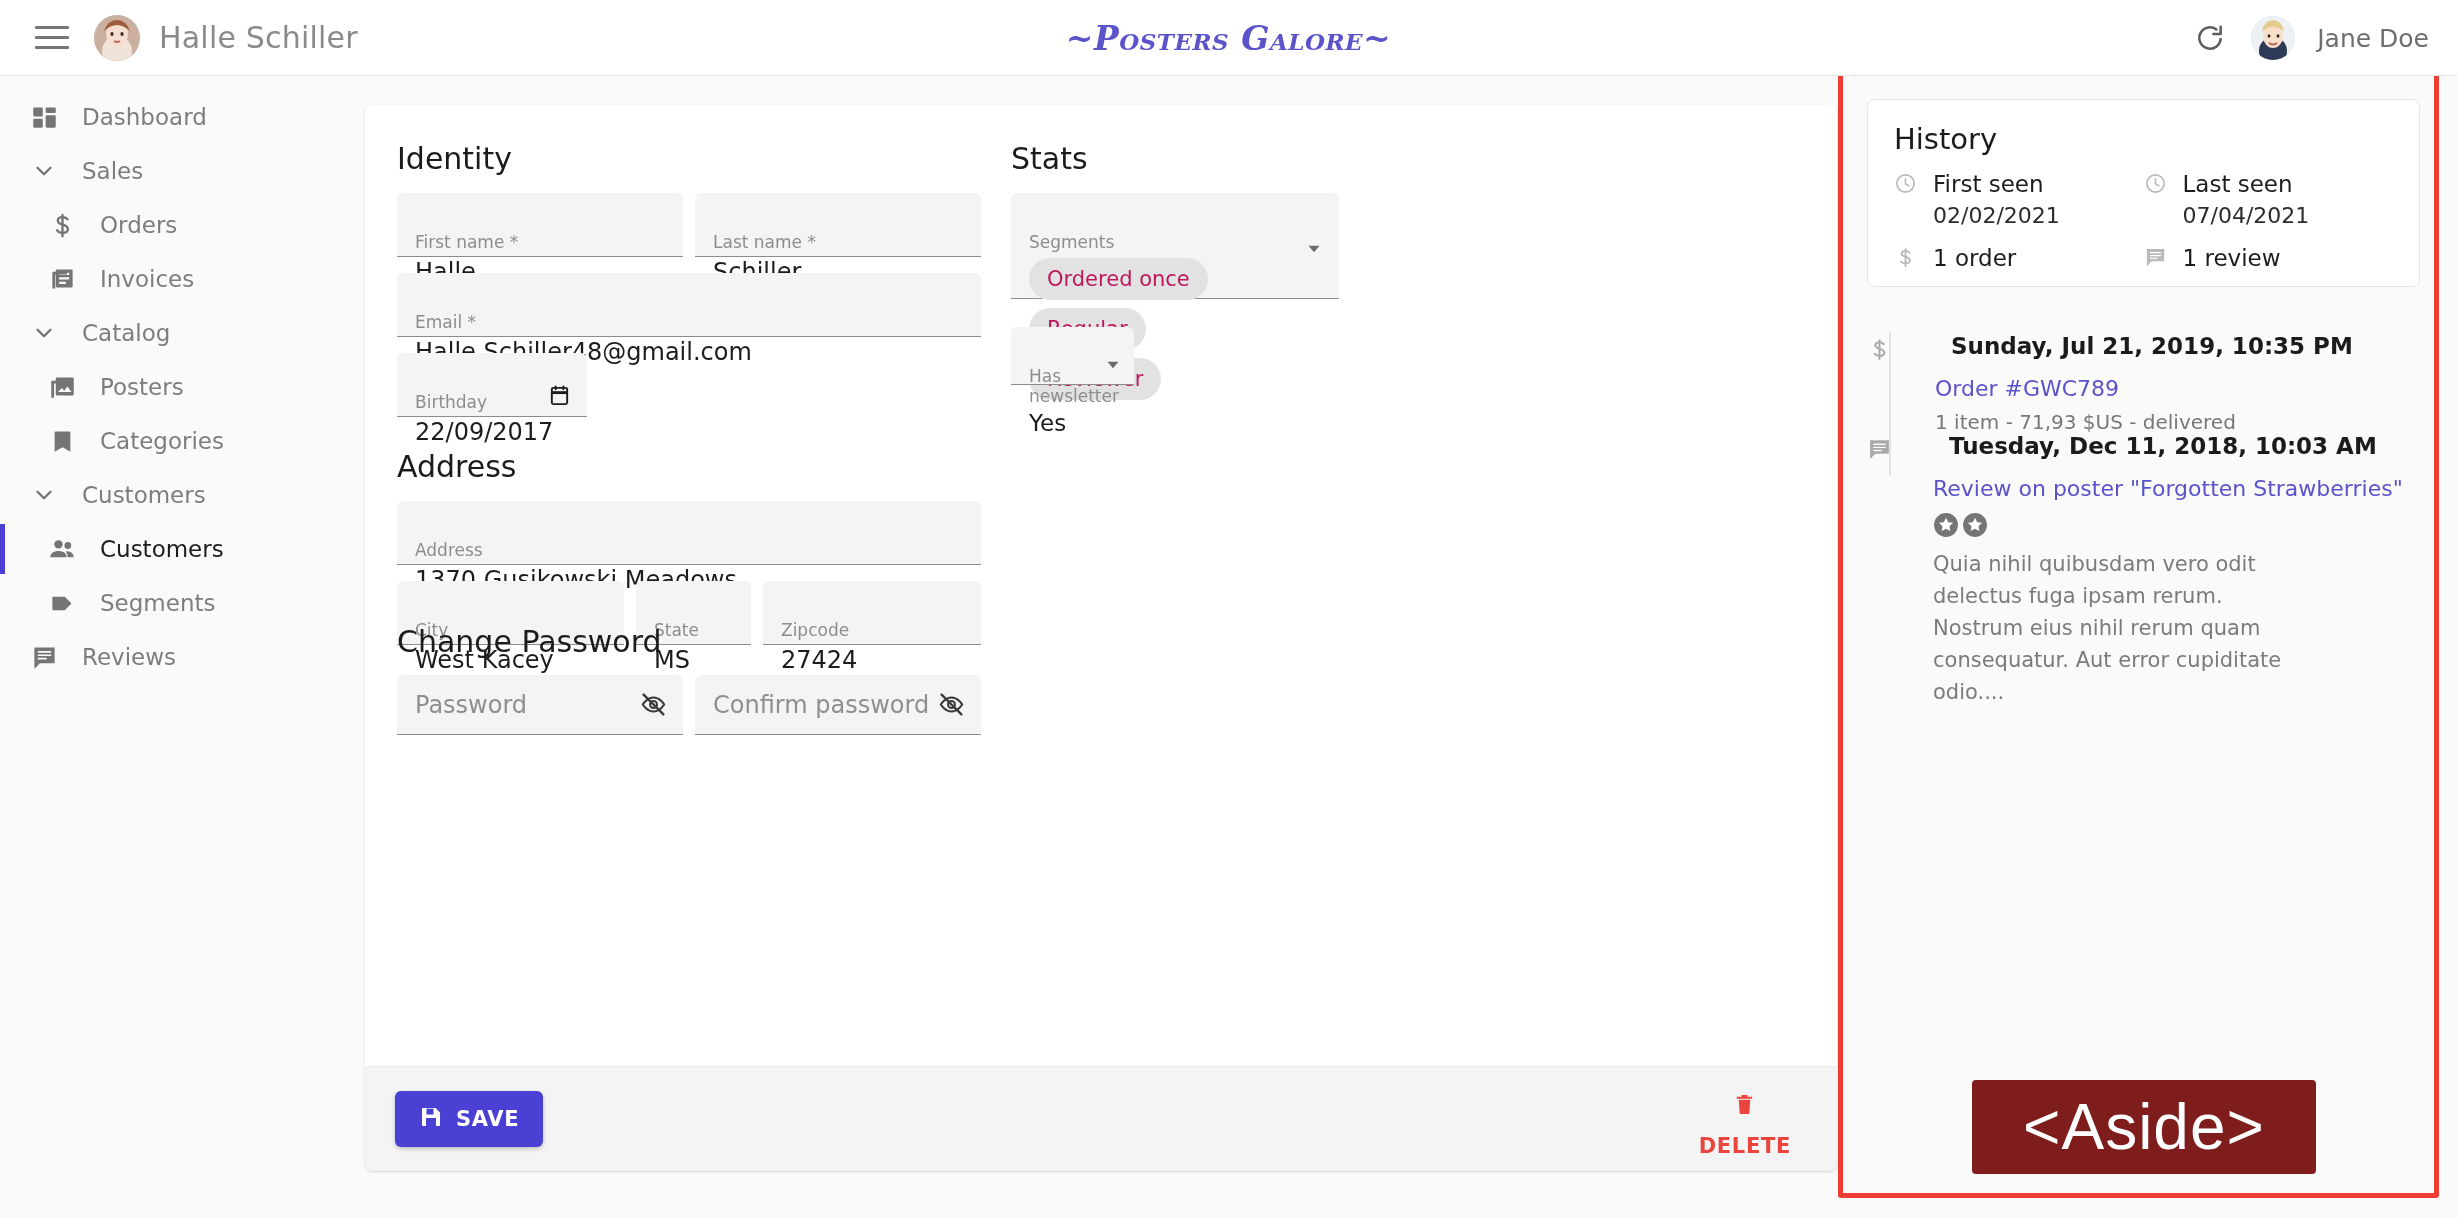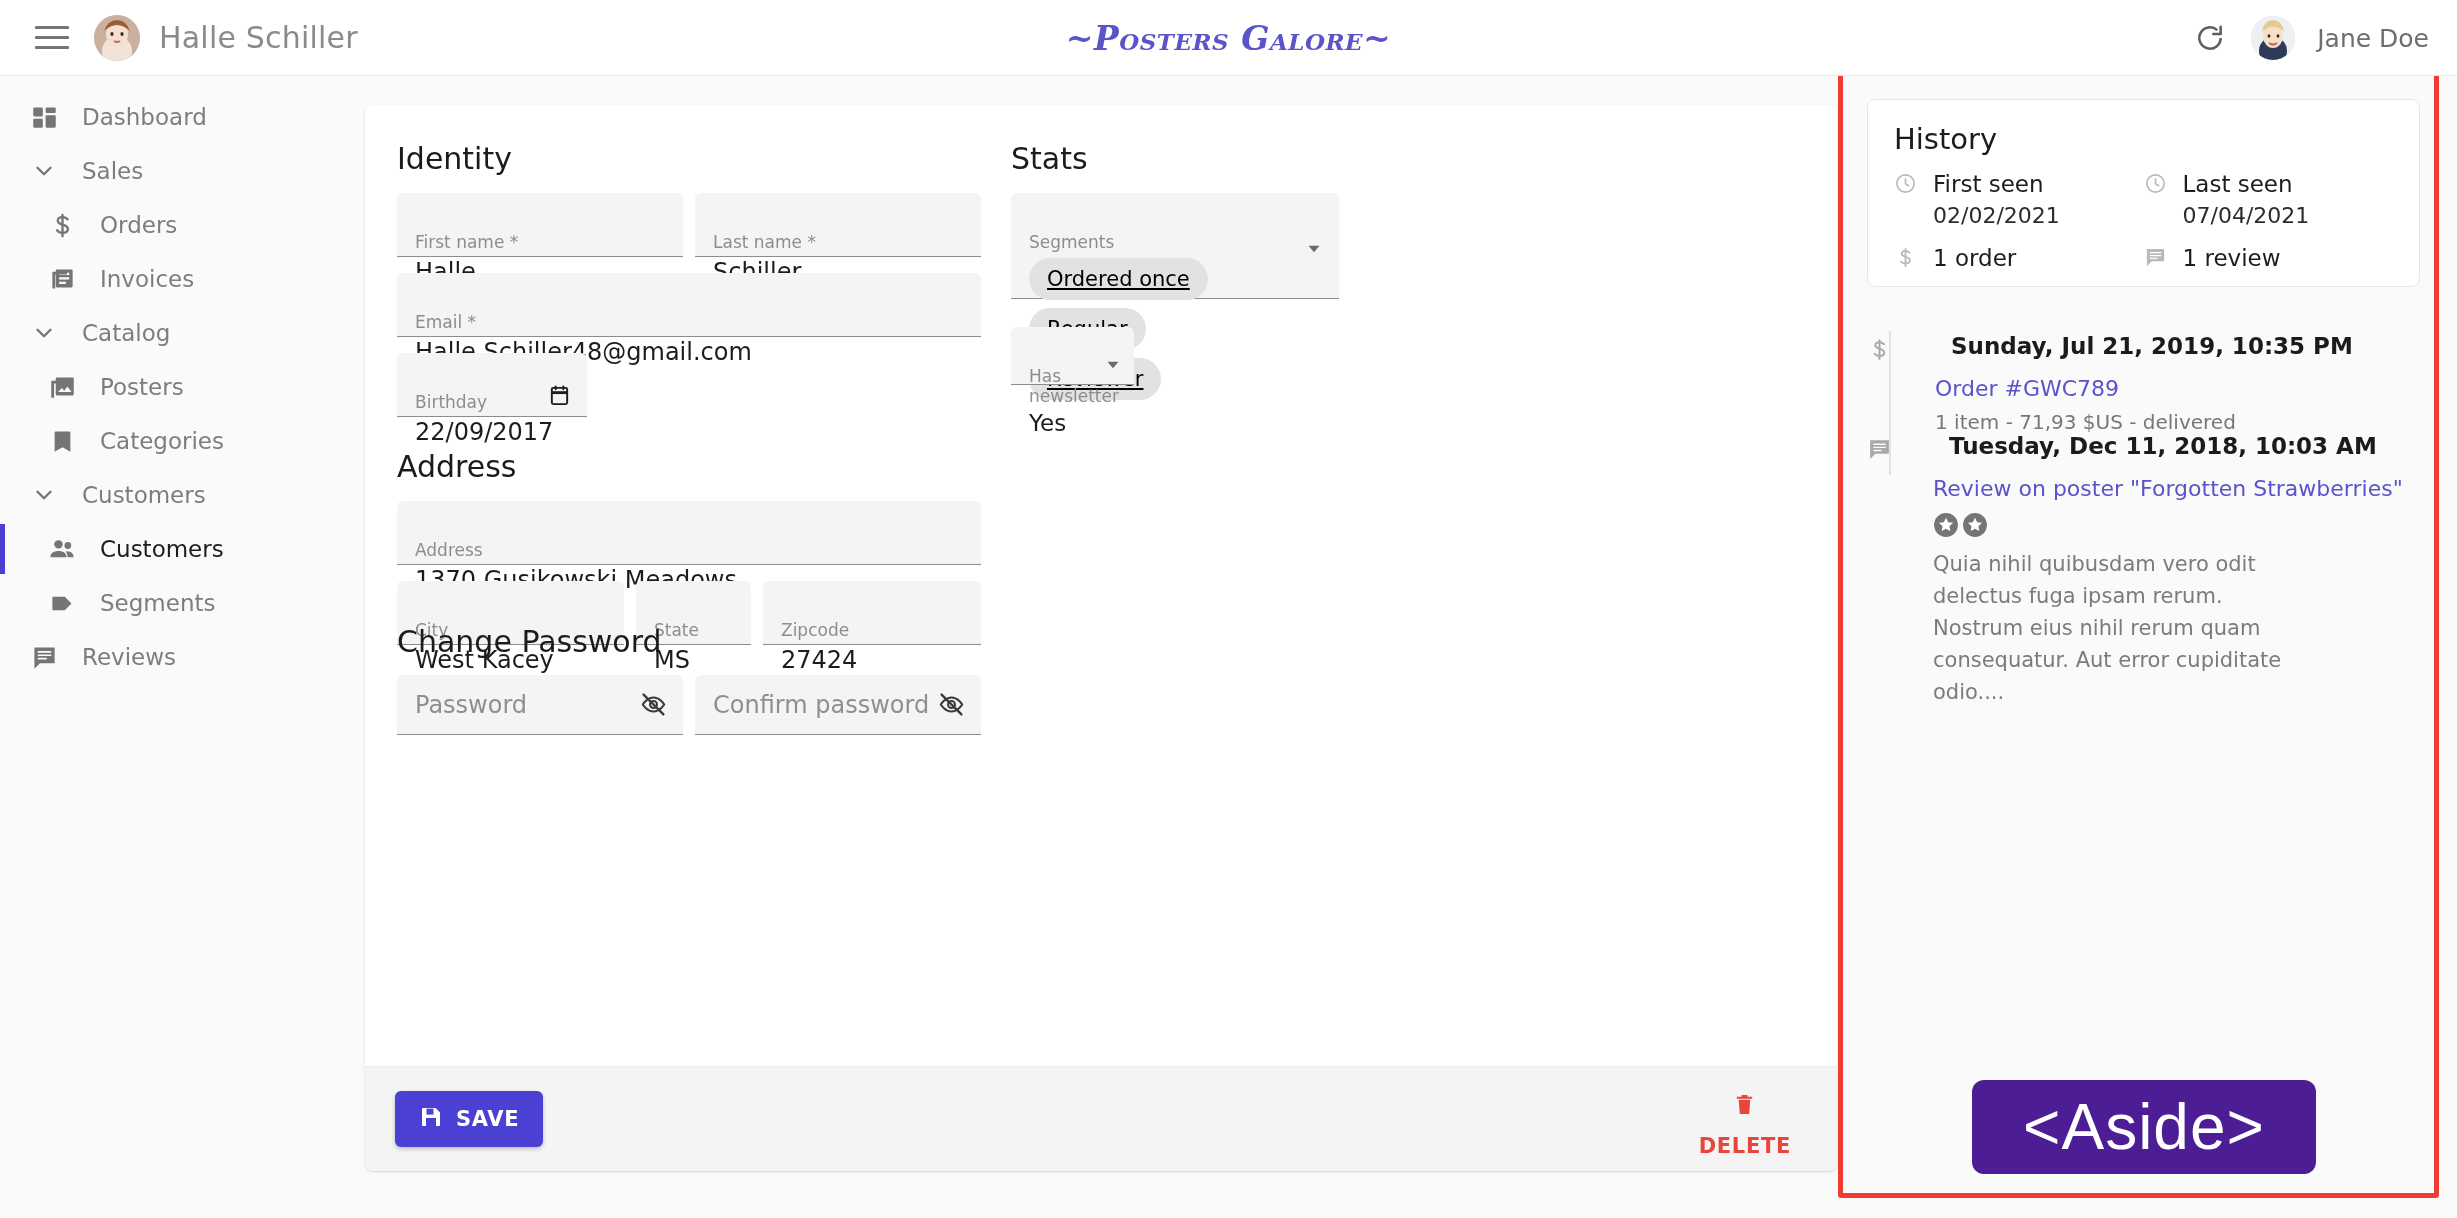--- a/index.html
+++ b/index.html
@@ -120,23 +120,22 @@
   .tf.nolabel { display: flex; align-items: center; padding-top: 0; }
   .tf .adorn {
     position: absolute; right: 16px; display: flex; align-items: center;
     cursor: pointer; color: #3b3b3b;
   }
 
   
   .chip {
     display: inline-flex; align-items: center; height: 42px; padding: 0 18px;
     background: #e2e2e2; border-radius: 21px; margin: 0 8px 8px 0;
-    font-size: 21px; color: #000000; font-family: "DejaVu Sans", sans-serif;
+    font-size: 21px; color: #be185d; font-family: "DejaVu Sans", sans-serif;
     cursor: pointer;
-    text-decoration: underline;
   }
 
   
   #toolbar {
     position: absolute; left: 0; right: 0; bottom: 0; height: 105px;
     background: #f4f4f4; border-top: 1px solid #ececec;
     display: flex; align-items: center; justify-content: space-between;
     padding: 0 30px;
   }
   #save-btn {
@@ -185,21 +184,21 @@
   .tl-date { font-size: 23px; color: #1b1b1b; font-weight: 700; font-family: "DejaVu Sans", sans-serif;
              margin-left: -44px; padding-left: 60px; margin-bottom: 12px; line-height: 30px; }
   .tl-link { font-size: 22px; color: #5a53c9; font-family: "DejaVu Sans", sans-serif;
              line-height: 32px; cursor: pointer; display: block; }
   .tl-meta { font-size: 20px; color: #777; font-family: "DejaVu Sans", sans-serif; line-height: 34px; }
   .tl-text { font-size: 21px; color: #7b7b7b; font-family: "DejaVu Sans", sans-serif; line-height: 32px; }
   .stars { display: flex; gap: 3px; margin: 7px 0 6px; }
 
   #aside-badge {
     position: absolute; left: 129px; top: 1005px; width: 344px; height: 94px;
-    background: #4c1d95; border-radius: 12px;
+    background: #7f1d1d; border-radius: 4px;
     display: flex; align-items: center; justify-content: center;
     color: #fff; font-size: 64px; font-family: "Liberation Sans", sans-serif;
     letter-spacing: 1px;
   }
 </style>
 </head>
 <body>
 
 <div id="appbar">
   <div id="menu-btn">

